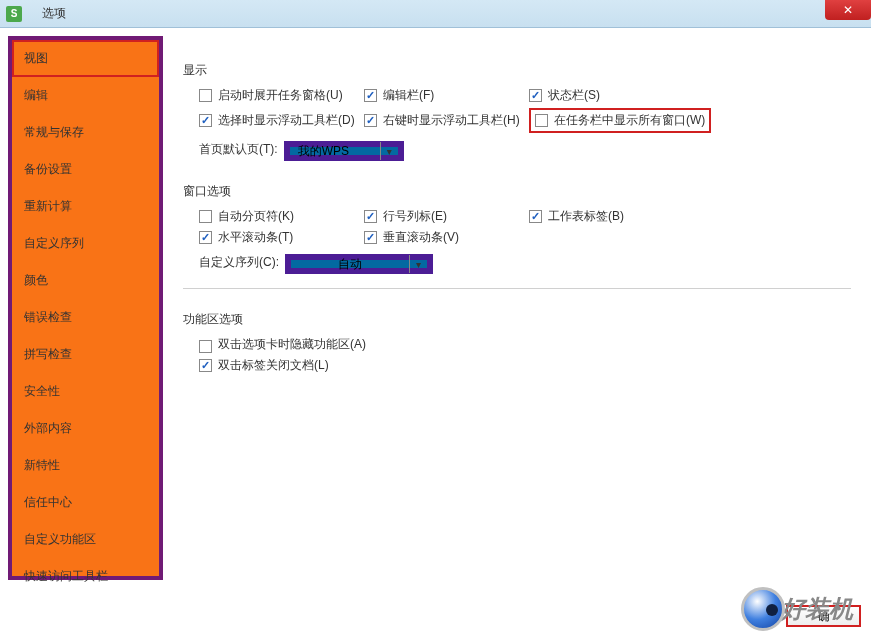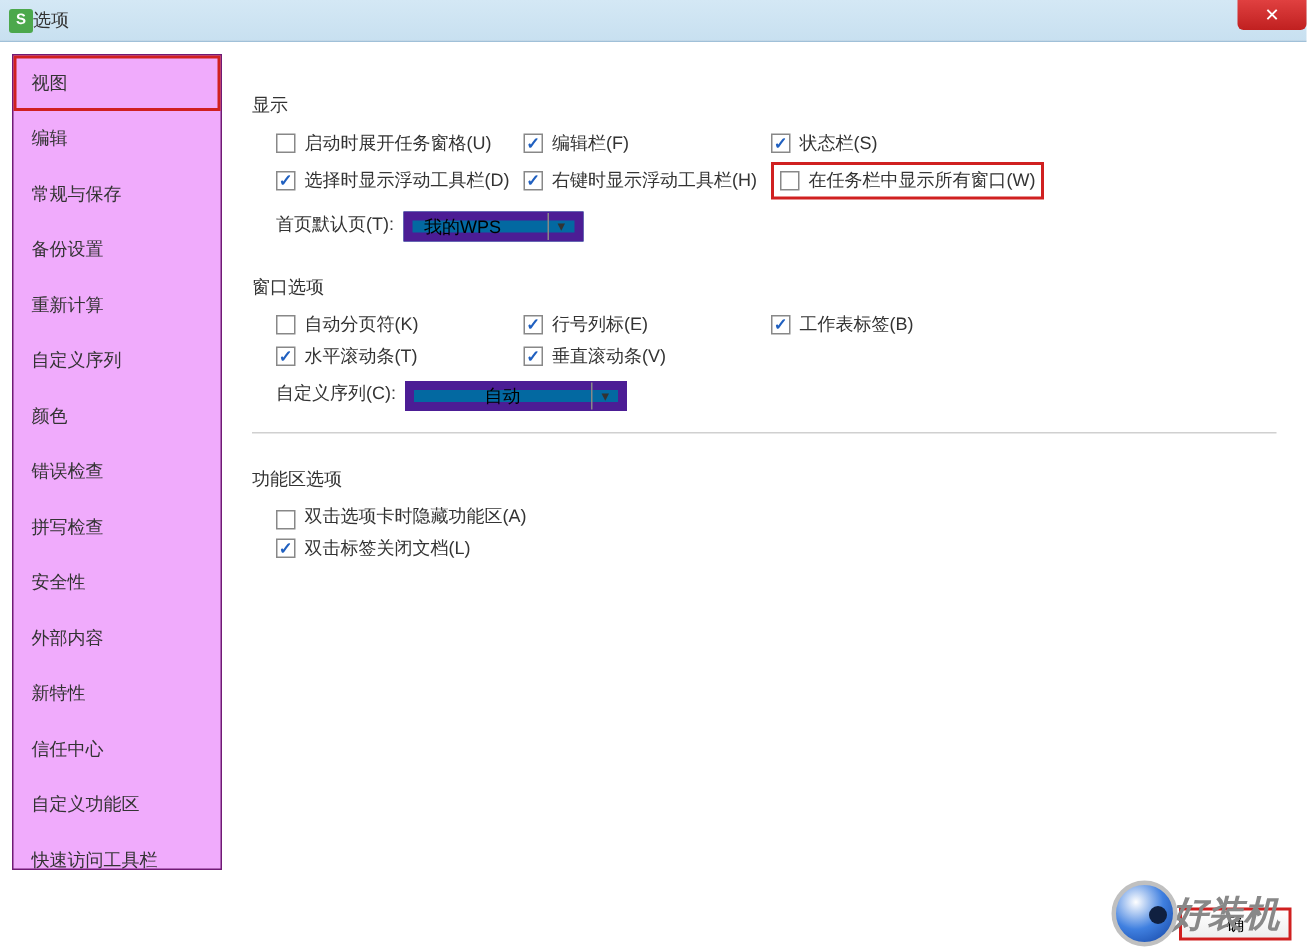--- a/index.html
+++ b/index.html
@@ -1,23 +1,23 @@
 <!DOCTYPE html>
 <html><head>
   <meta charset="utf-8">
   <style>
     * { margin: 0; padding: 0; box-sizing: border-box; font-family: "Microsoft YaHei", SimSun, sans-serif; font-size: 12px; }
     body { background: #fff; }
     .window { width: 871px; height: 631px; background: #fff; position: relative; }
     .titlebar { height: 28px; background: linear-gradient(to bottom, #d4e8f5, #c8e0f0); display: flex; align-items: center; padding-left: 6px; position: relative; border-bottom: 1px solid #a0c0d8; }
     .titlebar-icon { width: 16px; height: 16px; background: #4ca84c; border-radius: 2px; display: flex; align-items: center; justify-content: center; color: #fff; font-weight: bold; font-size: 10px; }
-    .titlebar-text { margin-left: 0; color: #333; }
+    .titlebar-text { margin-left: 20px; color: #333; }
     .close-btn { position: absolute; right: 0; top: 0; width: 46px; height: 20px; background: linear-gradient(to bottom, #e04040, #c02020); color: #fff; display: flex; align-items: center; justify-content: center; border-radius: 0 0 4px 4px; cursor: pointer; }
     .body-area { display: flex; height: 560px; }
-    .sidebar { width: 140px; border: 1px solid #701a75; margin: 8px 0 8px 8px; background: #f0abfc; }
+    .sidebar { width: 155px; border: 4px solid #701a75; margin: 8px 0 8px 8px; background: #f97316; }
     .sidebar-item { padding: 10px 12px; color: #333; cursor: pointer; }
     .sidebar-item.active { border: 2px solid #d02020; padding: 8px 10px; }
     .content { flex: 1; padding: 12px 20px; }
     .section { margin-bottom: 14px; margin-top: 22px; }
     .section-title { color: #333; margin-bottom: 8px; }
     .row { display: flex; gap: 0; margin-bottom: 4px; padding-left: 16px; }
     .cell { display: flex; align-items: center; width: 165px; }
     .cell.wide { width: 185px; }
     .checkbox { width: 13px; height: 13px; border: 1px solid #888; background: #fff; margin-right: 6px; display: flex; align-items: center; justify-content: center; flex-shrink: 0; }
     .checkbox.checked::after { content: "✓"; color: #2060c0; font-size: 11px; font-weight: bold; }

